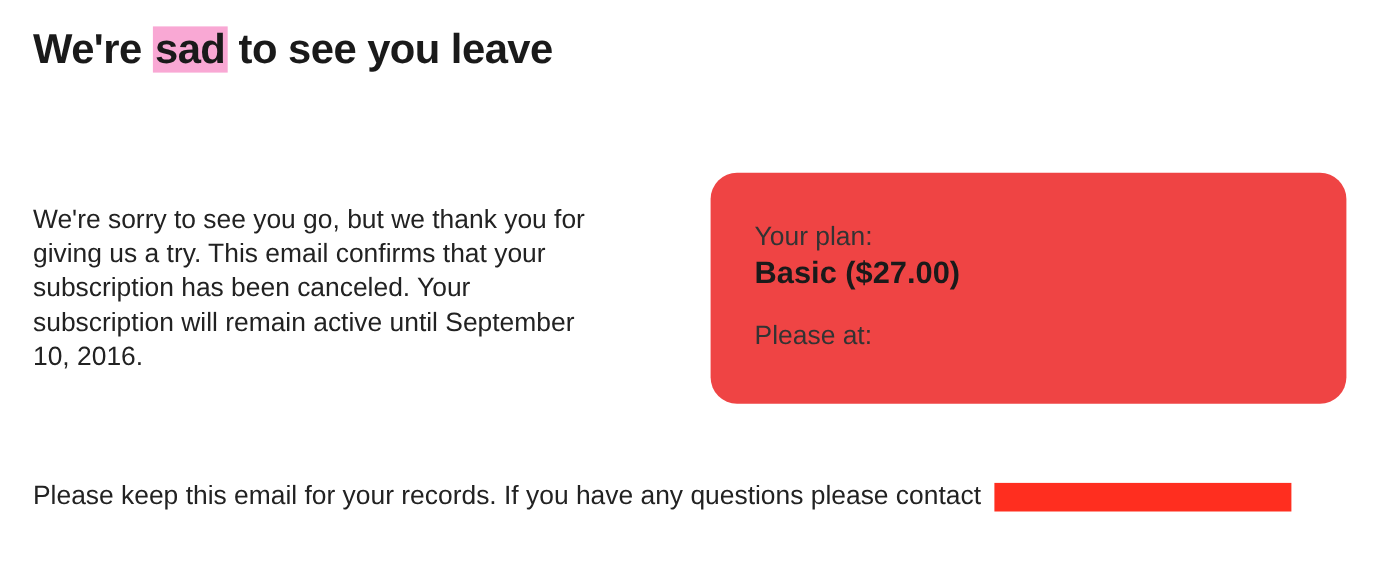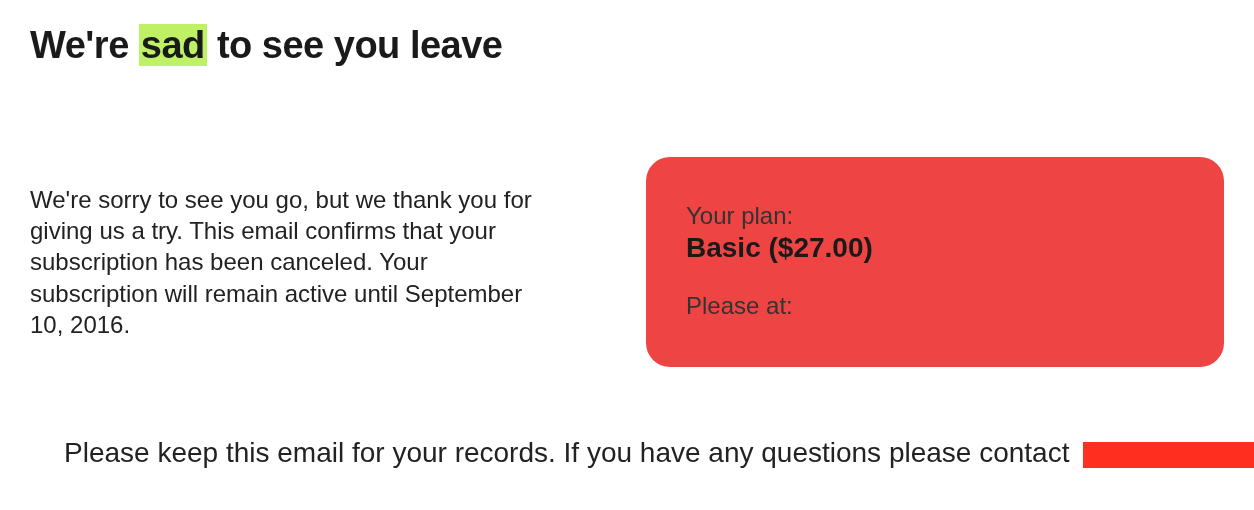--- a/index.html
+++ b/index.html
@@ -15,21 +15,21 @@
       padding: 24px 30px;
       color: #1a1a1a;
     }
     .heading {
       font-size: 38px;
       font-weight: 700;
       letter-spacing: -0.5px;
       margin-bottom: 90px;
     }
     .heading .highlight {
-      background: #bef264;
+      background: #f9a8d4;
       padding: 0 2px;
     }
     .content-row {
       display: flex;
       align-items: center;
       gap: 96px;
       margin-bottom: 70px;
     }
     .body-text {
       flex: 0 0 520px;
@@ -52,24 +52,23 @@
     }
     .info-value {
       font-size: 28px;
       font-weight: 700;
       color: #1a1a1a;
     }
     .info-group + .info-group {
       margin-top: 28px;
     }
     .footer-text {
-      font-size: 28px;
+      font-size: 24px;
       color: #222;
       white-space: nowrap;
-      margin-left: 34px;
     }
     .redacted {
       display: inline-block;
       background: #ff2e1f;
       width: 270px;
       height: 26px;
       vertical-align: middle;
       margin-left: 6px;
     }
   </style>

